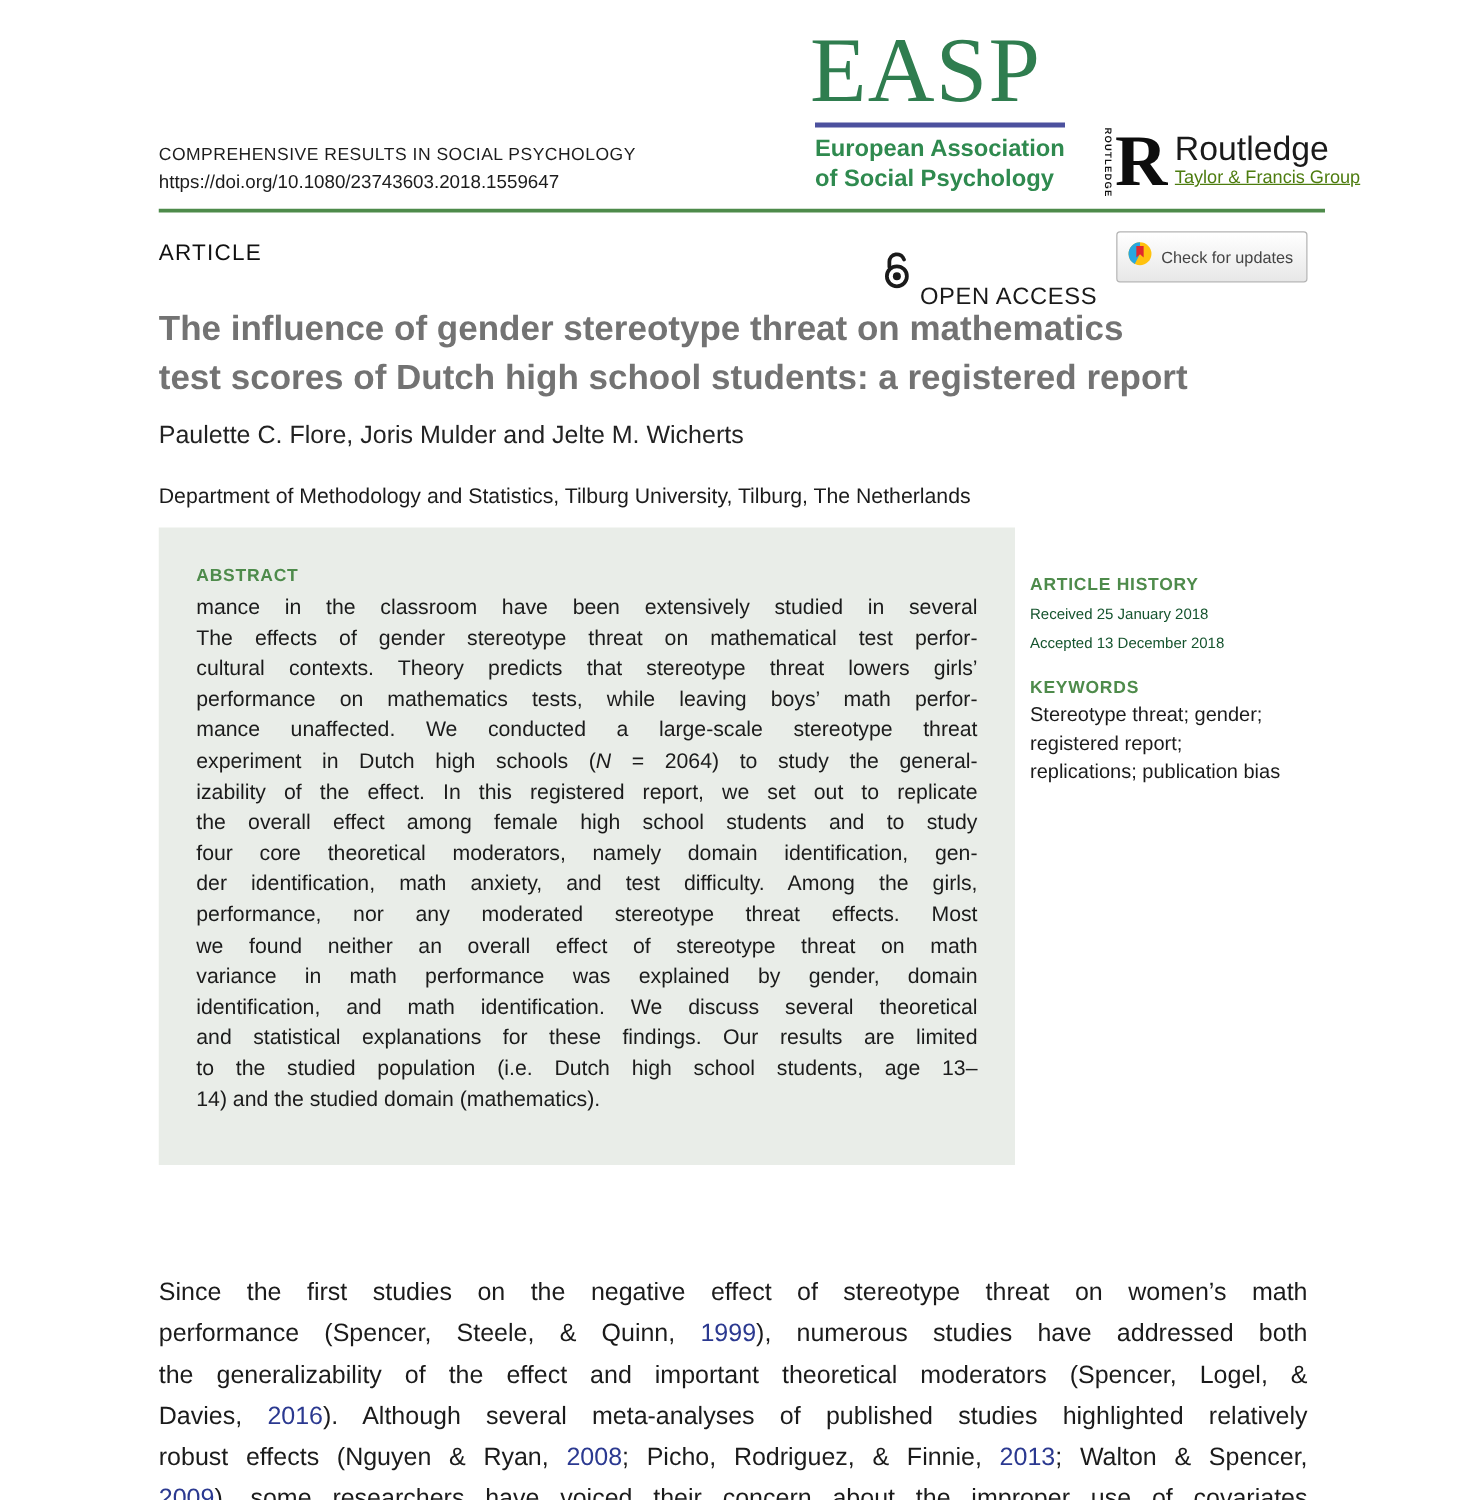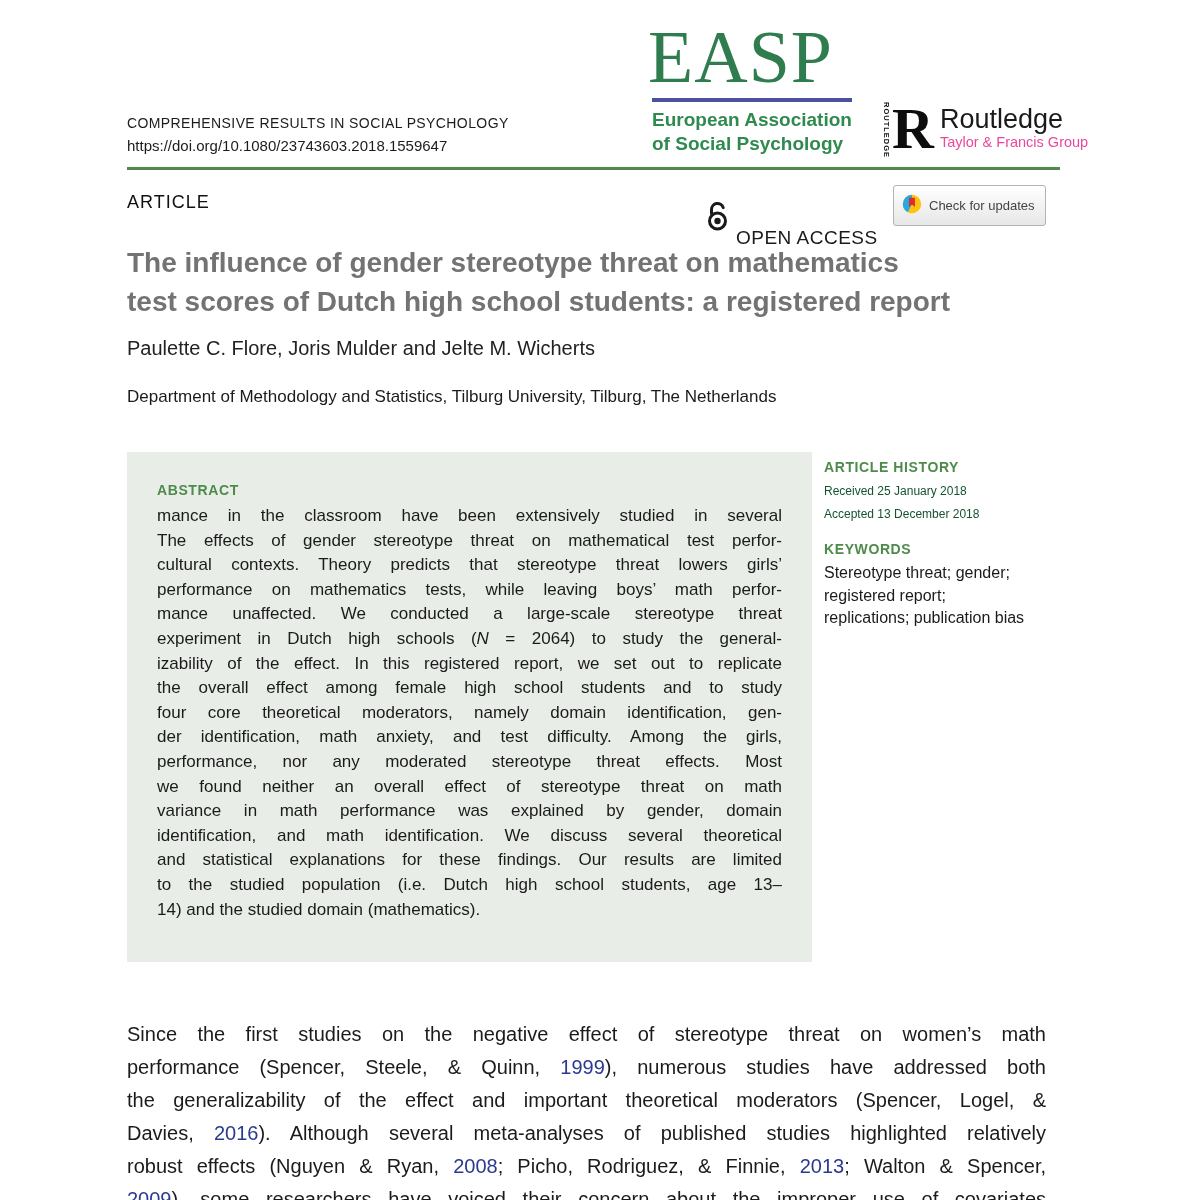--- a/index.html
+++ b/index.html
@@ -32,21 +32,21 @@
   .routledge-logo { position: absolute; left: 882px; top: 100px; display: flex; align-items: flex-start; }
   .rout-vertical {
     writing-mode: vertical-rl; font-size: 7.5px; font-weight: 700;
     letter-spacing: 1px; color: #111; height: 62px; margin-top: 2px;
   }
   .rout-r {
     font-family: "Liberation Serif", serif; font-size: 58px; line-height: 58px;
     font-weight: 700; color: #0d0d0d; margin: 0 6px 0 1px;
   }
   .rout-name { font-size: 27px; line-height: 30px; color: #1a1a1a; margin-top: 4px; }
-  .rout-tag { font-size: 14.5px; color: #ec4899; }
+  .rout-tag { font-size: 14.5px; color: #4d7c0f; text-decoration: underline; }
   .green-rule { position: absolute; left: 127px; top: 167px; width: 933px; height: 3px; background: #4E8B4B; }
 
   
   .article-label { position: absolute; left: 127px; top: 192px; font-size: 18px; letter-spacing: 1px; color: #111; }
   .open-access { position: absolute; left: 706px; top: 186px; display: flex; align-items: center; gap: 7px; }
   .open-access-text { font-size: 19px; letter-spacing: 0.5px; color: #1a1a1a; margin-top: 41px; }
   .check-btn {
     position: absolute; left: 893px; top: 185px; width: 153px; height: 41px;
     border: 1px solid #b3b3b3; border-radius: 3px;
     background: linear-gradient(#ffffff, #e7e7e7);
@@ -55,21 +55,21 @@
   .check-text { font-size: 13px; color: #444; }
 
   
   .title { position: absolute; left: 127px; top: 243px; width: 940px; }
   .title .line { font-size: 28px; line-height: 39px; font-weight: 700; color: #737373; text-align: left; }
   .authors { position: absolute; left: 127px; top: 337px; font-size: 20px; color: #222; }
   .affiliation { position: absolute; left: 127px; top: 387px; font-size: 17px; color: #1b1b1b; }
 
   
   .abstract-box {
-    position: absolute; left: 127px; top: 452px; width: 685px; height: 510px;
+    position: absolute; left: 127px; top: 422px; width: 685px; height: 510px;
     background: #E9EDE8; padding: 30px 30px 0 30px;
   }
   .abstract-label { font-size: 14px; font-weight: 700; letter-spacing: 0.6px; color: #4E8B4B; margin-bottom: 6px; }
   .abstract-lines .line {
     font-size: 17px; line-height: 24.6px; color: #1b1b1b;
     text-align: justify; text-align-last: justify;
   }
   .abstract-lines .line.last { text-align-last: left; }
   .seg-i { font-style: italic; }
 

